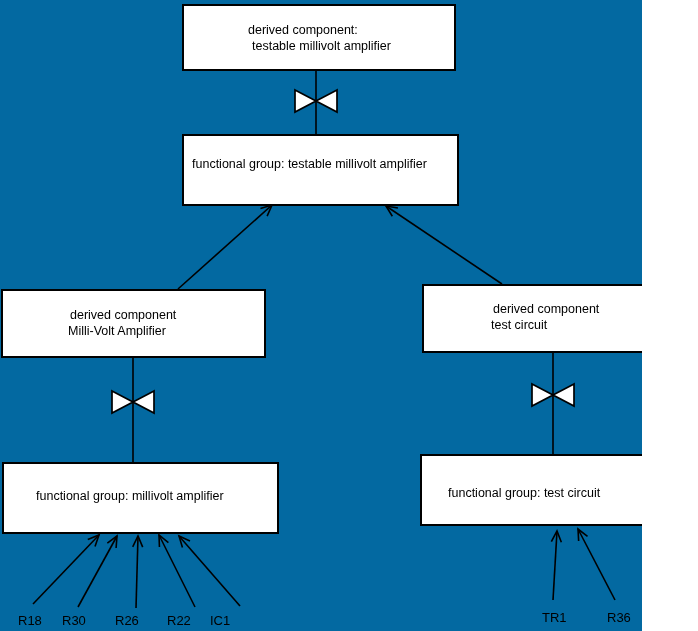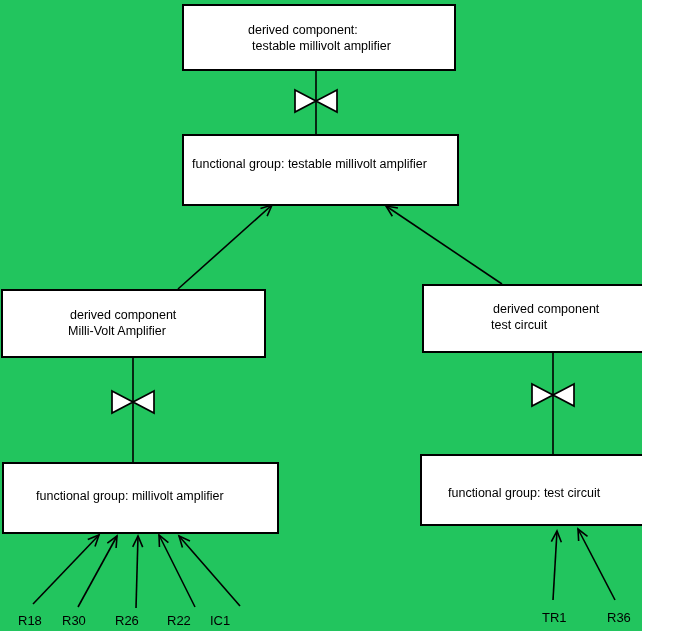--- a/index.html
+++ b/index.html
@@ -5,21 +5,21 @@
 <style>
   html, body {
     margin: 0;
     padding: 0;
     background: #ffffff;
   }
   .canvas {
     position: relative;
     width: 642px;
     height: 631px;
-    background: #22c55e;
+    background: #0369a1;
     overflow: hidden;
   }
   svg text {
     font-family: "Liberation Sans", sans-serif;
     font-size: 12.5px;
     fill: #000000;
   }
   svg .leaf-label {
     font-size: 13px;
   }

